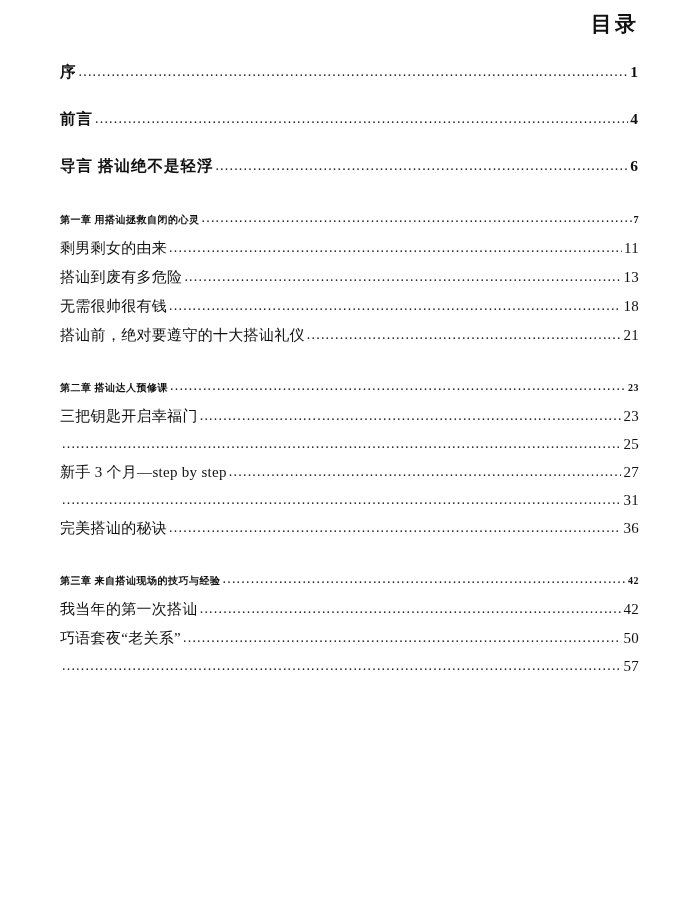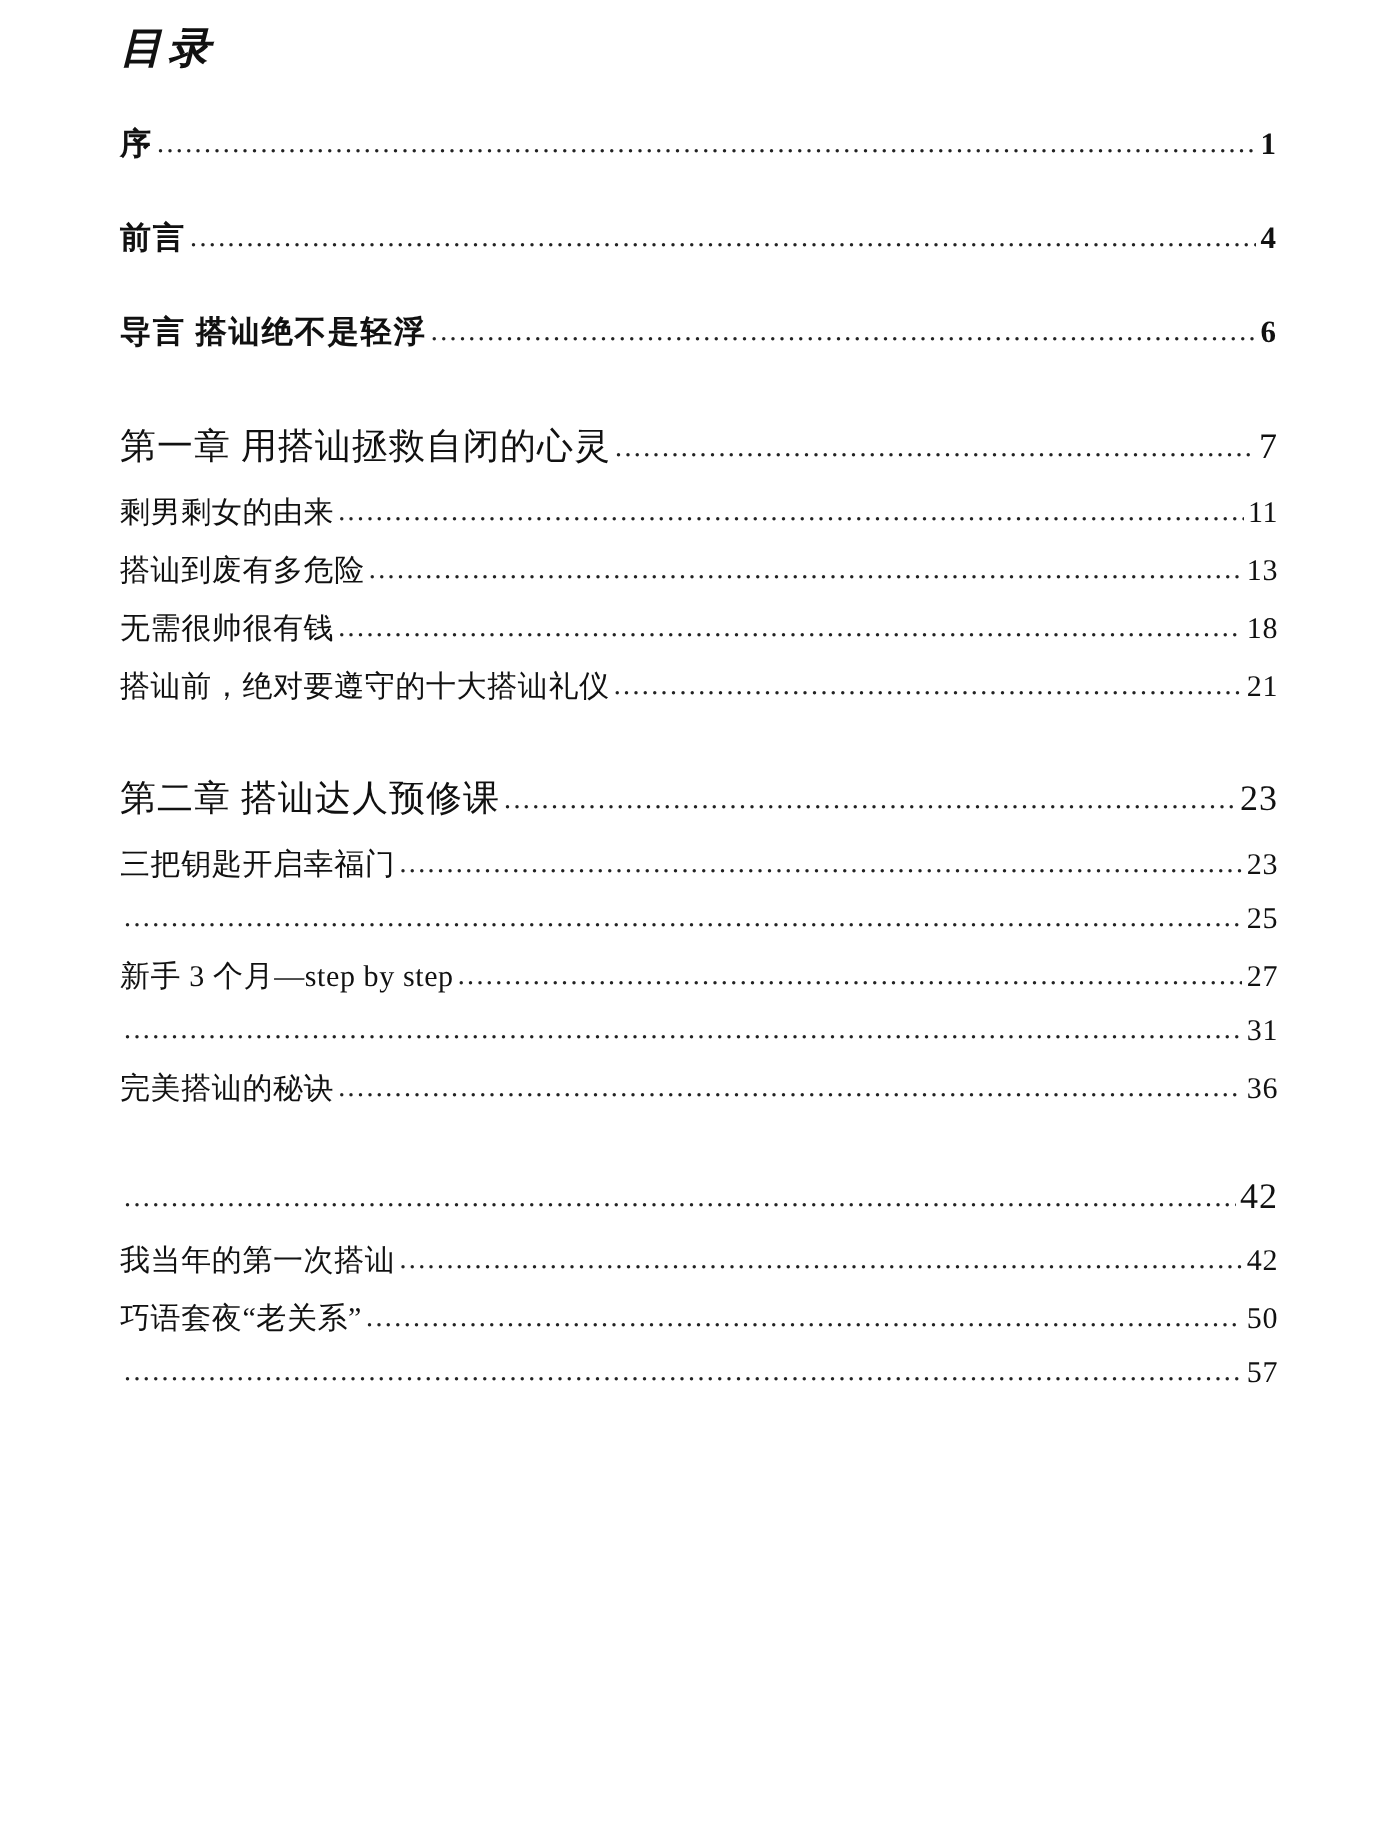--- a/index.html
+++ b/index.html
@@ -15,27 +15,26 @@
     overflow: hidden;
   }
   .page {
     position: relative;
     width: 699px;
     height: 924px;
     box-sizing: border-box;
     padding: 0 60px;
   }
   .toc-title {
-    text-align: left;
+    text-align: right;
     font-size: 21px;
     font-weight: bold;
     letter-spacing: 3px;
     margin: 10px 0 24px 0;
     font-family: "Liberation Serif", "DejaVu Serif", serif;
-    font-style: italic;
   }
   .entry {
     display: flex;
     align-items: baseline;
     width: 100%;
     box-sizing: border-box;
   }
   .entry .label {
     white-space: nowrap;
     font-size: 15px;
@@ -68,22 +67,22 @@
   }
   .front.first { margin-top: 18px; }
 
   
   .chapter {
     margin-top: 34px;
     margin-bottom: 12px;
   }
   .chapter .label,
   .chapter .page-no {
-    font-weight: normal;
-    font-size: 18px;
+    font-weight: bold;
+    font-size: 10px;
     letter-spacing: 0.5px;
   }
 
   
   .section {
     margin-bottom: 10px;
     padding-left: 0px;
   }
   .section .label,
   .section .page-no {
@@ -176,20 +175,21 @@
     </div>
     <div class="entry section">
       <span class="label">完美搭讪的秘诀</span>
       <span class="dots">.......................................................................................................................</span>
       <span class="page-no">36</span>
     </div>
   </div>
 
   <div class="group">
     <div class="entry chapter">
+      <span class="label">第三章  来自搭讪现场的技巧与经验</span>
       <span class="dots">.......................................................................................................................</span>
       <span class="page-no">42</span>
     </div>
 
     <div class="entry section">
       <span class="label">我当年的第一次搭讪</span>
       <span class="dots">.......................................................................................................................</span>
       <span class="page-no">42</span>
     </div>
     <div class="entry section">

